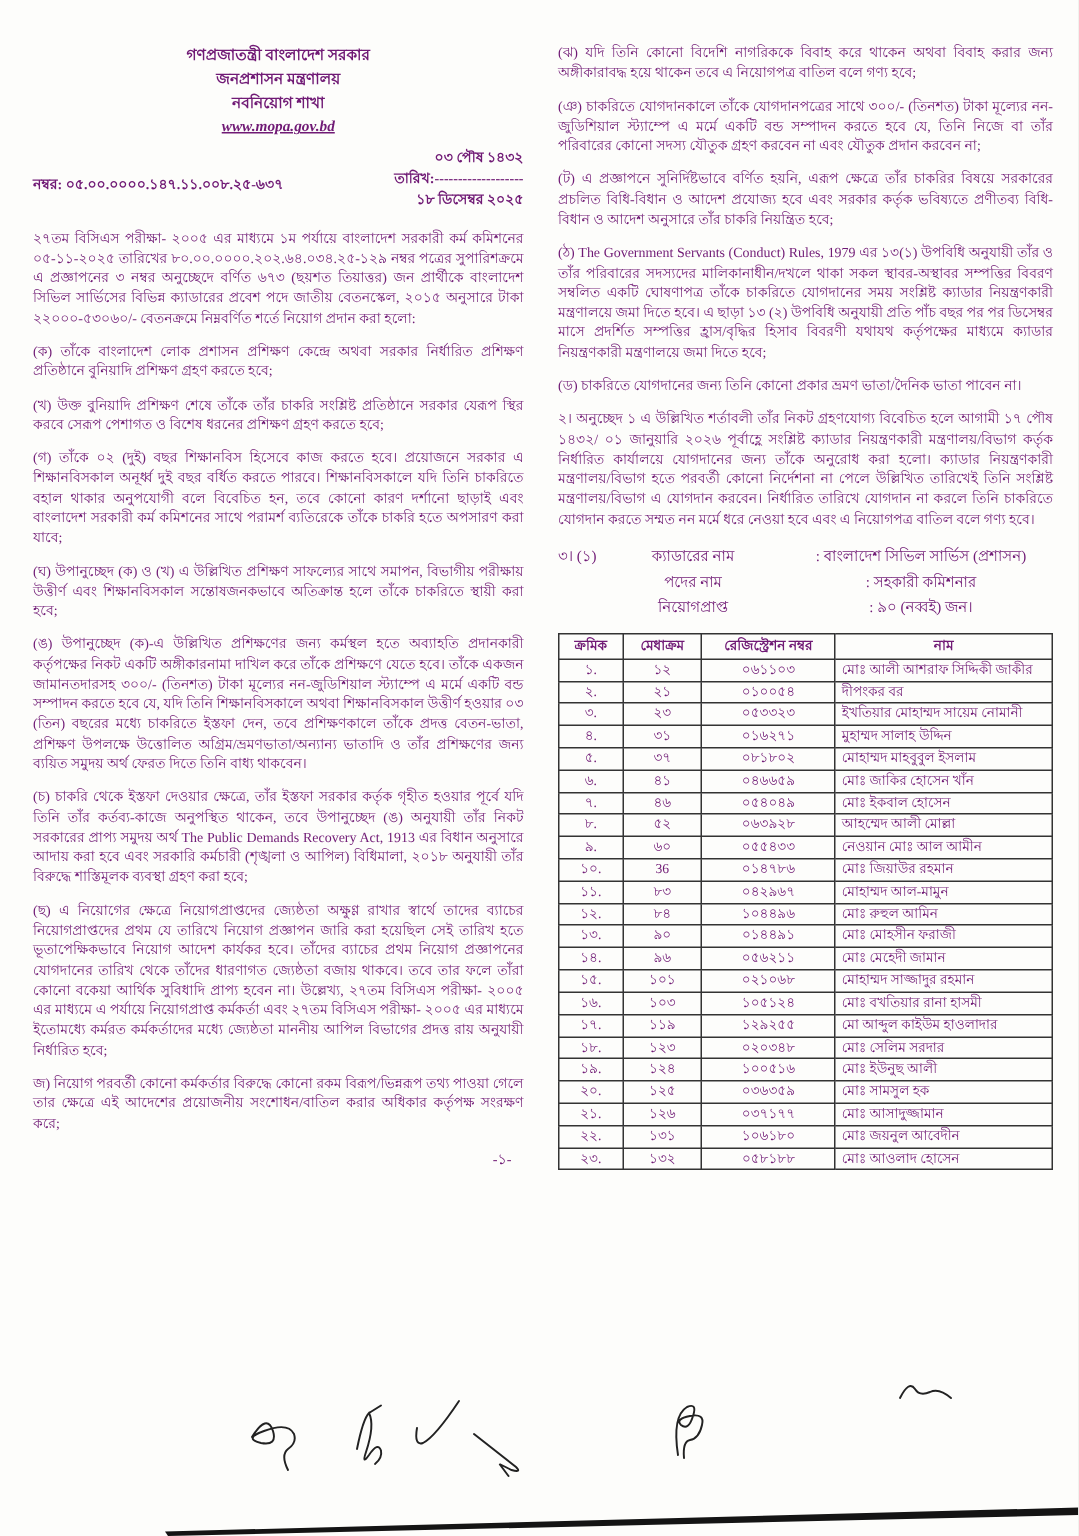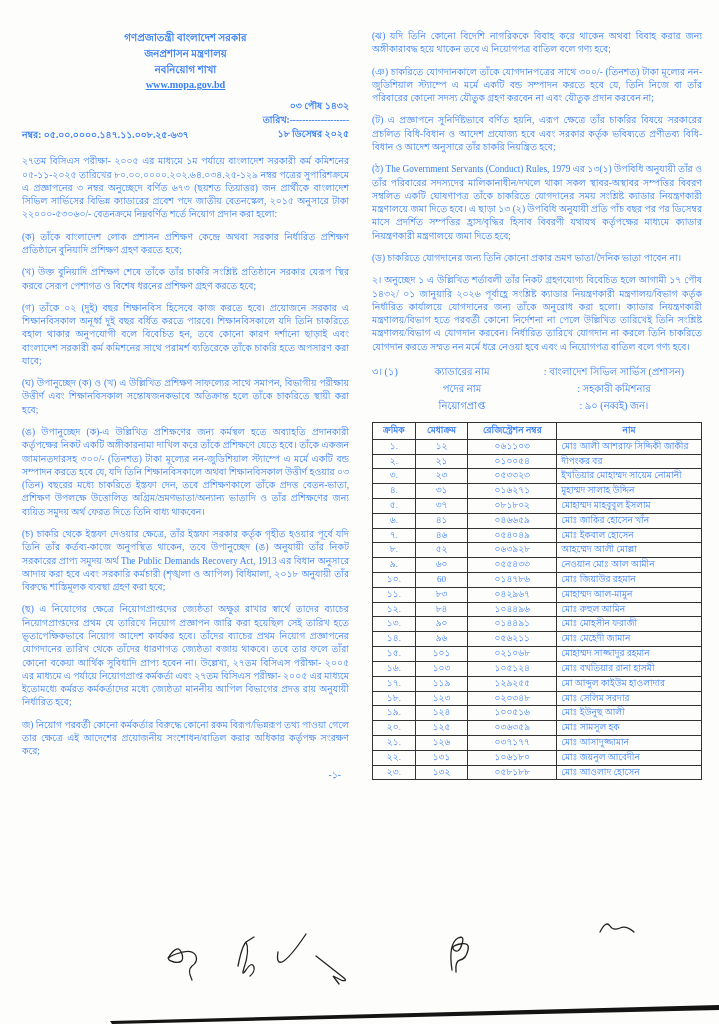--- a/index.html
+++ b/index.html
@@ -1,34 +1,34 @@
 <!DOCTYPE html>
 <html><head>
 <meta charset="utf-8">
 <style>
   html,body{margin:0;padding:0;background:#e8e8e4;}
   .page{
     position:relative;
     width:719px;height:1024px;
     background:#fdfdfb;
     font-family:"Liberation Serif","DejaVu Sans",serif;
-    color:#3b82f6;
+    color:#701a75;
     overflow:hidden;
   }
   .col-left{
     position:absolute;left:22px;top:30px;width:327px;
   }
   .col-right{
     position:absolute;left:372px;top:30px;width:330px;
   }
   .doc-header{text-align:center;font-size:10.2px;font-weight:bold;line-height:1.55;}
-  .doc-header .site{text-decoration:underline;}
+  .doc-header .site{text-decoration:underline;font-style:italic;}
   .doc-type{text-align:center;font-weight:bold;font-size:10.8px;margin-top:9px;}
   .memo-block{display:flex;justify-content:space-between;align-items:flex-start;margin-top:6px;font-size:9.4px;font-weight:bold;}
-  .memo-left{margin-top:29px;white-space:nowrap;}
+  .memo-left{margin-top:17px;white-space:nowrap;}
   .memo-right{text-align:right;line-height:1.5;}
   .para{
     font-size:9.3px;line-height:1.43;text-align:justify;
     margin:0 0 9px 0;
   }
   .col-left .para:first-of-type{margin-top:12px;}
   .page-num{text-align:right;font-size:9.5px;padding-right:8px;margin-top:4px;}
   .clause3{display:flex;font-size:10px;line-height:1.7;margin:4px 0 8px 0;}
   .clause3 .cnum{width:42px;flex:none;}
   .clause3 .ctable{flex:1;}
@@ -169,21 +169,21 @@
             <td>আহম্মেদ আলী মোল্লা</td>
           </tr>
           <tr>
             <td class="c">৯.</td>
             <td class="c">৬০</td>
             <td class="c">০৫৫৪৩৩</td>
             <td>নেওয়ান মোঃ আল আমীন</td>
           </tr>
           <tr>
             <td class="c">১০.</td>
-            <td class="c">60</td>
+            <td class="c">36</td>
             <td class="c">০১৪৭৮৬</td>
             <td>মোঃ জিয়াউর রহমান</td>
           </tr>
           <tr>
             <td class="c">১১.</td>
             <td class="c">৮৩</td>
             <td class="c">০৪২৯৬৭</td>
             <td>মোহাম্মদ আল-মামুন</td>
           </tr>
           <tr>

